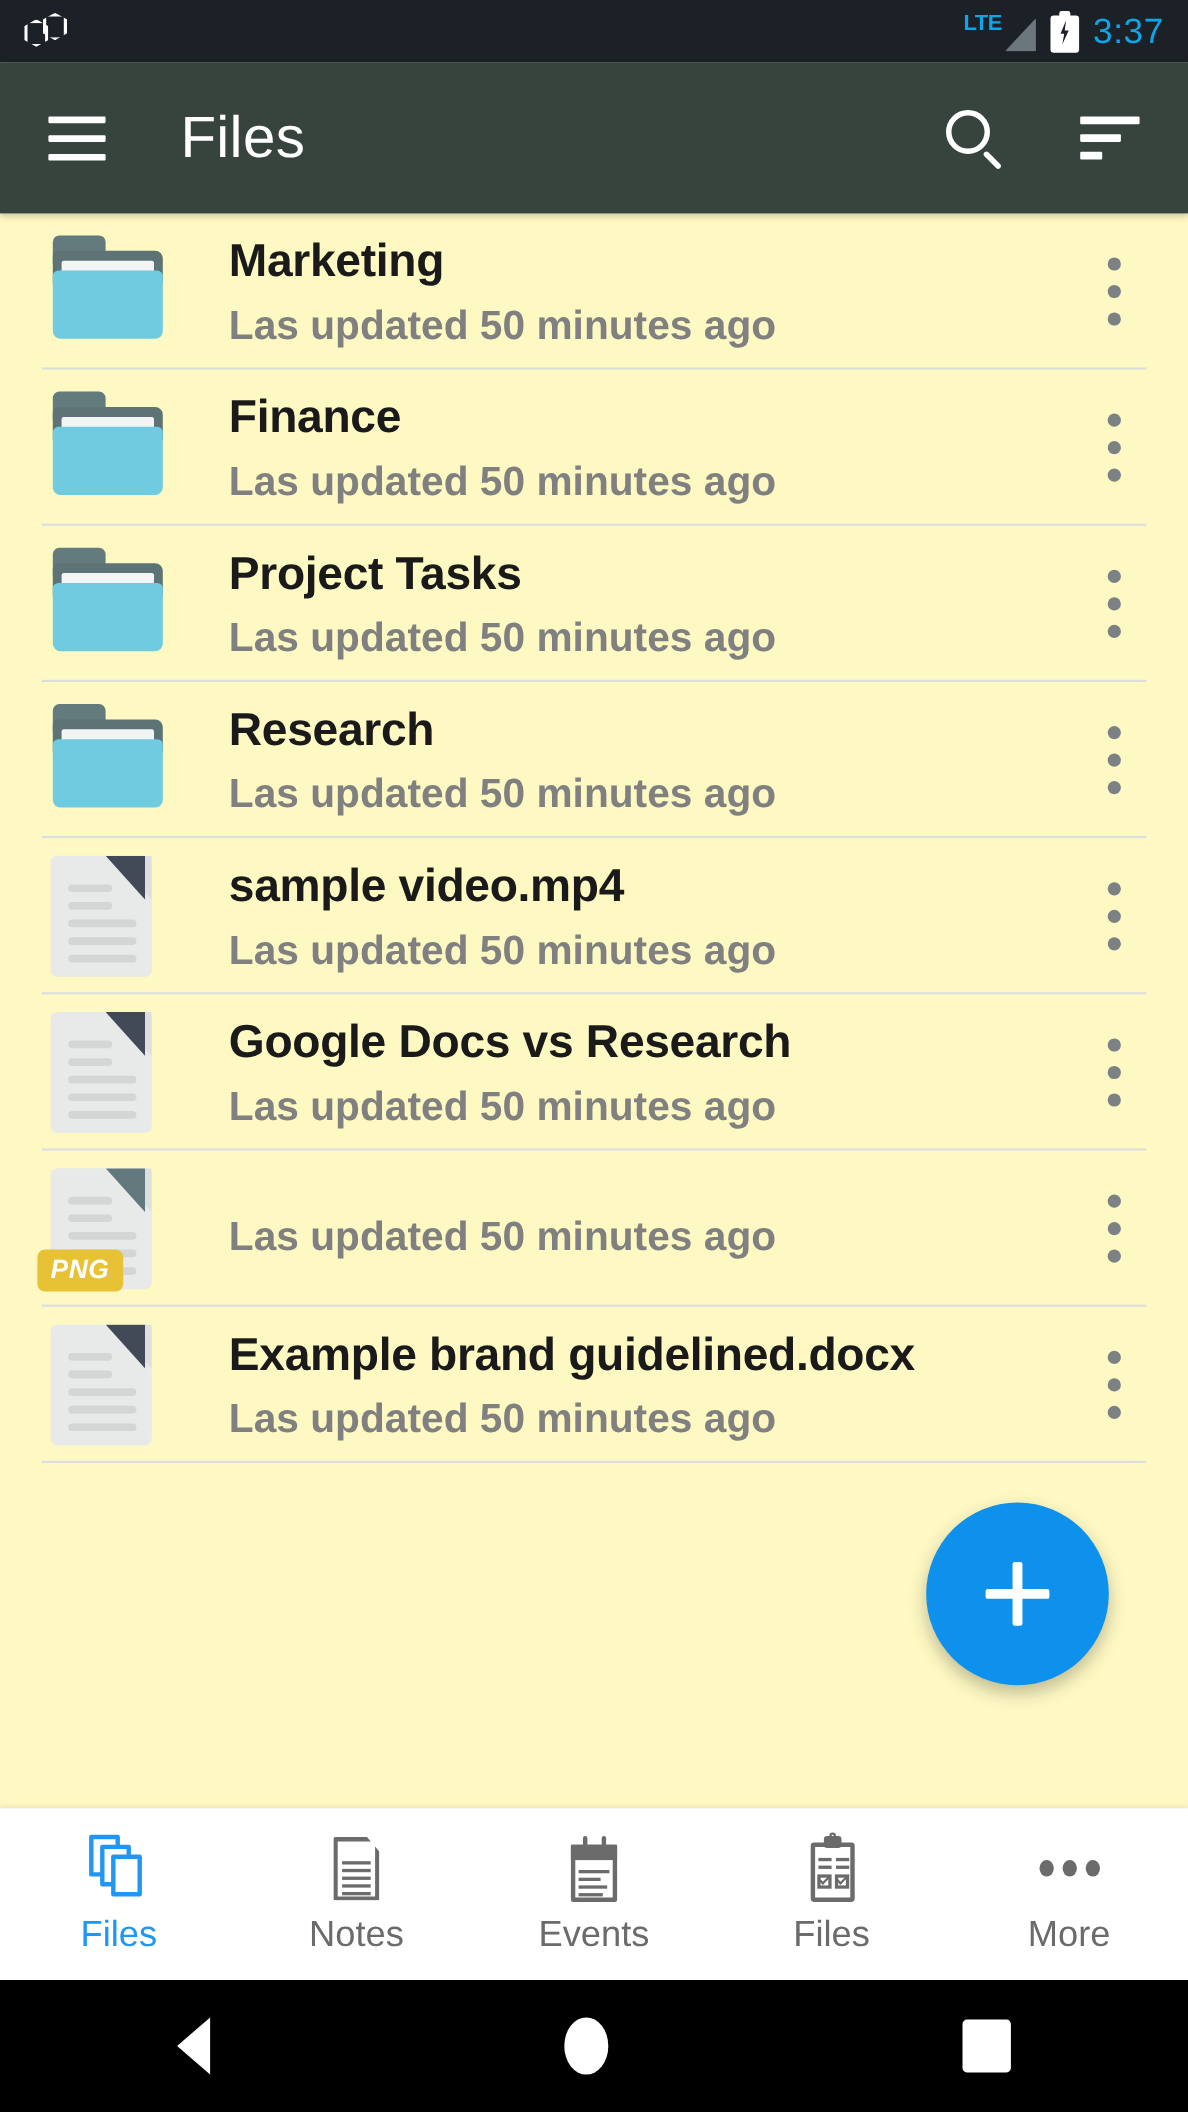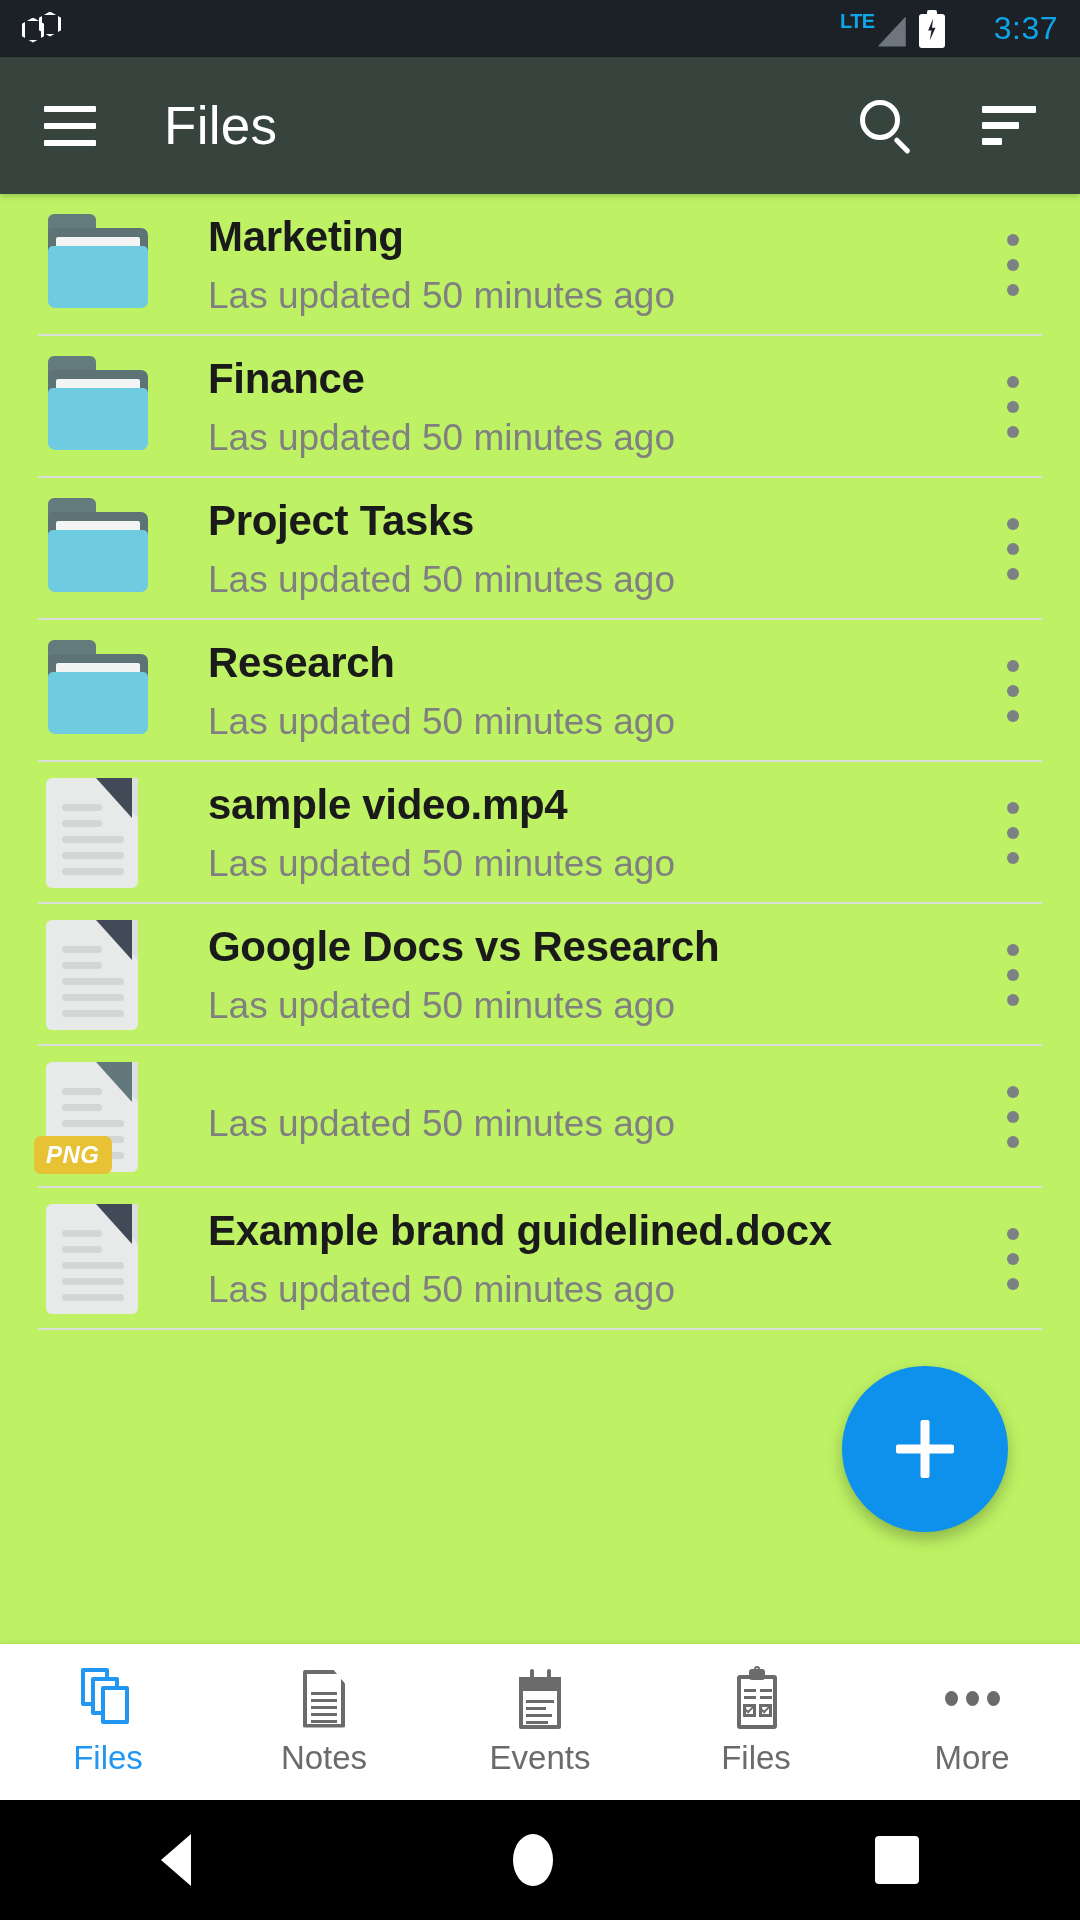--- a/index.html
+++ b/index.html
@@ -27,21 +27,21 @@
     clip-path:polygon(100% 0, 100% 100%, 0 100%);
   }
   .battery-ic { width:26px; height:38px; position:relative; }
   .battery-body { position:absolute; left:0; top:4px; width:26px; height:34px; background:#fff; border-radius:3px; }
   .battery-cap { position:absolute; left:8px; top:0; width:10px; height:5px; background:#fff; border-radius:2px 2px 0 0; }
   .bolt {
     position:absolute; left:7px; top:9px; width:12px; height:22px;
     background:#1c2127;
     clip-path:polygon(62% 0, 20% 55%, 48% 55%, 33% 100%, 82% 42%, 52% 42%);
   }
-  #clock { font-size:32px; font-weight:400; letter-spacing:0.5px;margin-left:36px; }
+  #clock { font-size:32px; font-weight:400; letter-spacing:0.5px; }
 
   
   .hexpair { width:48px; height:34px; position:relative; }
   .hexpair .hx {
     position:absolute; width:22px; height:25px;
     border:3px solid #fff;
     clip-path:polygon(50% 0,100% 25%,100% 75%,50% 100%,0 75%,0 25%);
   }
   .hexpair .hx::after{content:"";position:absolute;inset:2px;background:#1c2127;
     clip-path:polygon(50% 0,100% 25%,100% 75%,50% 100%,0 75%,0 25%);}
@@ -74,38 +74,38 @@
   }
   .sort-ic { width:54px; height:40px; display:flex; flex-direction:column; gap:9px; cursor:pointer; }
   .sort-ic i { display:block; height:7px; background:#fff; border-radius:1px; }
   .sort-ic i:nth-child(1){ width:54px; }
   .sort-ic i:nth-child(2){ width:37px; }
   .sort-ic i:nth-child(3){ width:20px; }
 
   
   #file-list {
     position:absolute; left:0; top:194px; right:0; bottom:276px;
-    background:#bef264; overflow:hidden;
+    background:#fef9c3; overflow:hidden;
   }
   .file-row {
     height:142px; display:flex; align-items:center;
     padding:0 44px 0 46px; position:relative;
   }
   .file-row .divider {
     position:absolute; left:38px; right:38px; bottom:0; height:2px; background:#dcdedd;
   }
   .row-icon { width:110px; height:110px; flex:0 0 110px; position:relative; }
   .row-text { margin-left:52px; flex:1; min-width:0; }
   .row-title {
     font-size:42px; font-weight:bold; color:#1a1a1a;
     letter-spacing:-0.3px; white-space:nowrap;
   }
   .row-sub {
     font-size:37px; color:#808080; margin-top:14px;
-    white-space:nowrap; font-weight:400;
+    white-space:nowrap; font-weight:700;
   }
   .overflow-ic {
     width:46px; height:80px; flex:0 0 46px;
     display:flex; flex-direction:column; align-items:center;
     justify-content:center; gap:13px; cursor:pointer; margin-left:10px;
   }
   .overflow-ic b { display:block; width:12px; height:12px; border-radius:50%; background:#7c8184; }
 
   
   .ic-folder { width:104px; height:98px; position:relative; }

